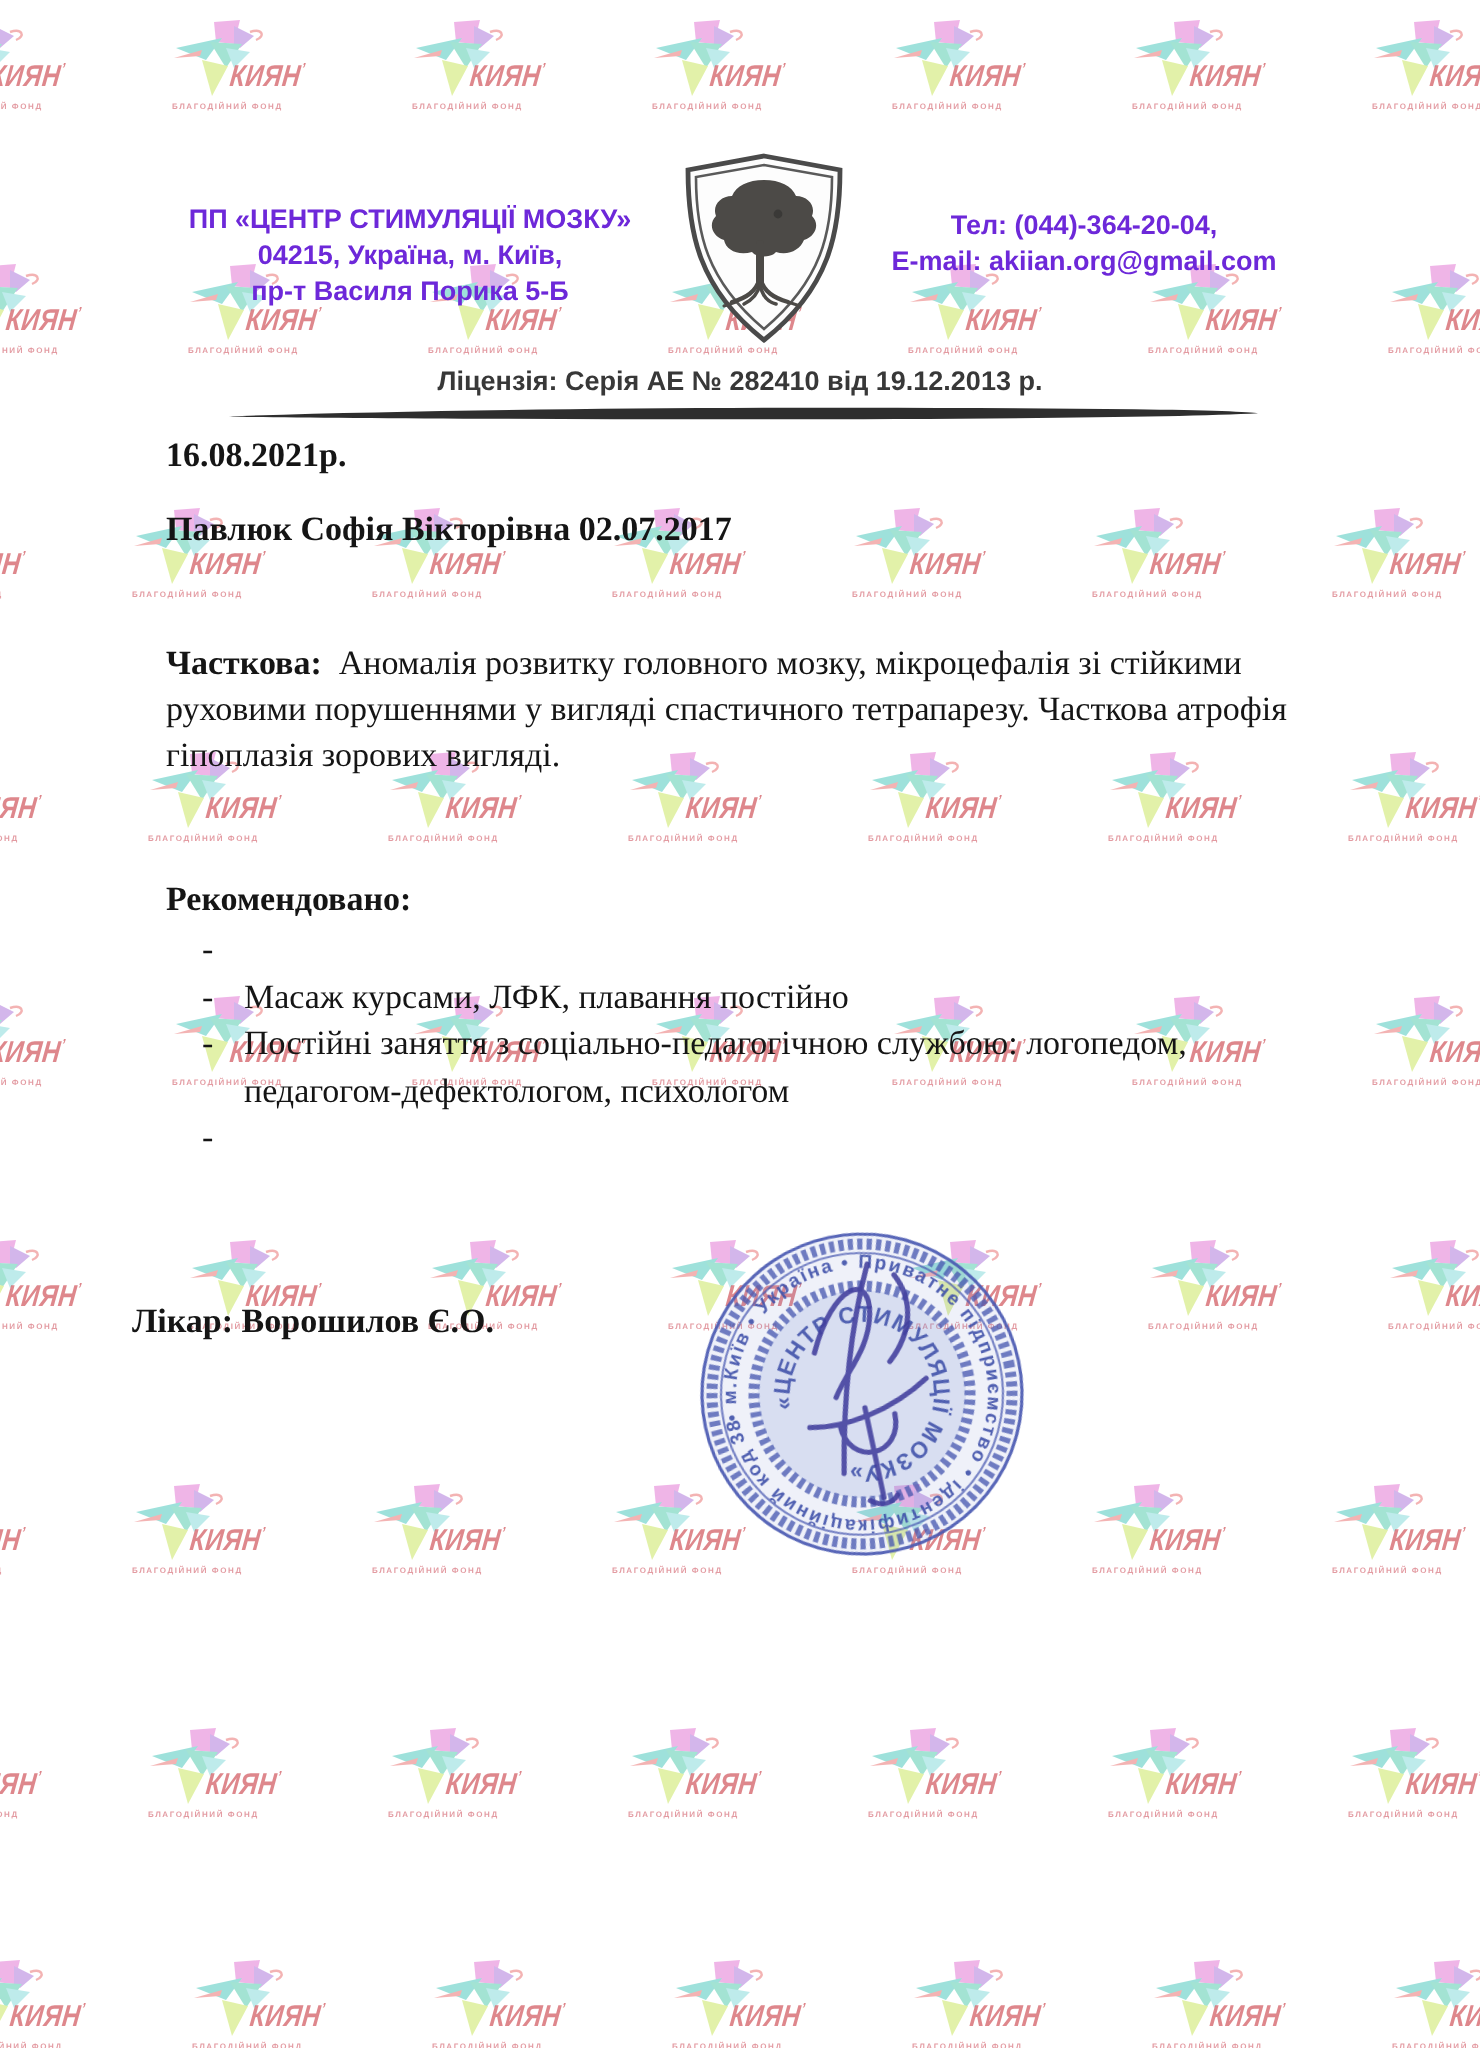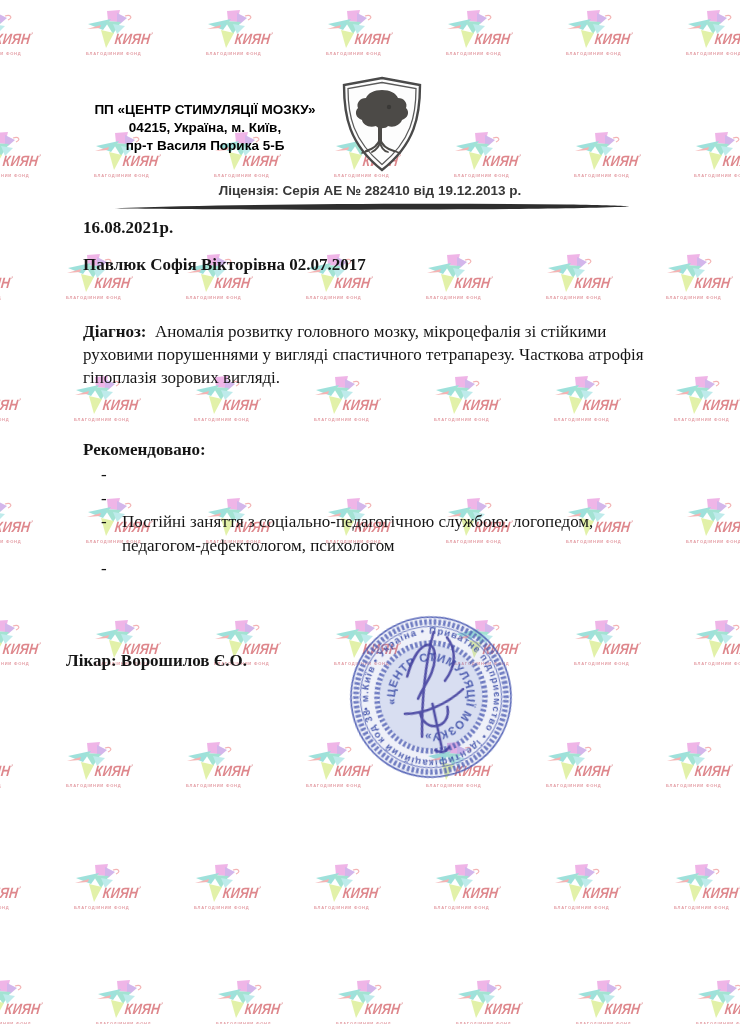--- a/index.html
+++ b/index.html
@@ -9,21 +9,21 @@
   #wm-layer{position:absolute;inset:0;z-index:0;}
   .wm{position:absolute;width:72px;height:54px;}
   .wm svg{position:absolute;left:0;top:0;opacity:.5;}
   .wm-t{position:absolute;left:27px;top:20px;font-weight:bold;font-style:italic;
         font-size:15px;letter-spacing:.3px;color:rgba(201,62,70,.62);
         transform:scaleX(.82) skewX(-8deg);transform-origin:left bottom;white-space:nowrap;}
   .wm-tick{font-size:8px;vertical-align:super;}
   .wm-s{position:absolute;left:-1px;top:41px;font-size:8px;font-weight:bold;letter-spacing:1.6px;
         color:rgba(208,88,100,.6);transform:scale(.5);transform-origin:left top;white-space:nowrap;}
   
-  .hdr{position:absolute;z-index:1;color:#000000;font-weight:bold;}
+  .hdr{position:absolute;z-index:1;color:#6d28d9;font-weight:bold;}
   .org{left:55px;top:101px;width:300px;text-align:center;font-size:13.5px;line-height:18px;}
   .contact{left:428px;top:104px;width:228px;text-align:center;font-size:13.5px;line-height:18px;}
   .license{left:70px;top:183px;width:600px;text-align:center;font-size:13.5px;color:#383838;}
   .logo{position:absolute;left:338px;top:76px;z-index:1;}
   .swoosh{position:absolute;left:112px;top:202px;z-index:1;}
   
   .serif{position:absolute;z-index:1;font-family:"Liberation Serif",serif;color:#151515;font-size:17px;}
   .b{font-weight:bold;}
   .date{left:83px;top:218px;font-weight:bold;}
   .patient{left:83px;top:255px;font-weight:bold;}
@@ -509,44 +509,47 @@
       <path d="M42 46 C42 56 42 62 42 66" stroke-width="4"></path>
       <path d="M42 63 C40 70 35 73 28 75" stroke-width="2.2"></path>
       <path d="M42 63 C44 70 49 73 56 75" stroke-width="2.2"></path>
       <path d="M42 66 C41 71 38 74 34 76" stroke-width="1.8"></path>
       <path d="M42 66 C43 72 46 75 50 76" stroke-width="1.8"></path>
       <path d="M30 75 L24 77 M56 75 L62 77" stroke-width="1.5"></path>
     </g>
   </svg>
 
   <div class="hdr contact">
+    <div>Тел: (044)-364-20-04,</div>
+    <div>E-mail: akiian.org@gmail.com</div>
   </div>
 
   <div class="hdr license">Ліцензія: Серія АЕ № 282410 від 19.12.2013 р.</div>
 
   <svg class="swoosh" width="522" height="10" viewBox="0 0 522 10">
     <path d="M2 6.2 C120 2.2 300 .8 455 2.6 C492 3.1 514 3.9 517 4.6 C470 7.2 300 8.2 140 7.4 C70 7 15 6.6 2 6.2 Z" fill="#2e2e2e"></path>
   </svg>
 
   <div class="serif date">16.08.2021р.</div>
 
   <div class="serif patient">Павлюк Софія Вікторівна 02.07.2017</div>
 
-  <div class="serif diag"><span class="b">Діагноз:</span><span>  Аномалія розвитку головного мозку, мікроцефалія зі стійкими</span>
+  <div class="serif diag"><span class="b">Часткова:</span><span>  Аномалія розвитку головного мозку, мікроцефалія зі стійкими</span>
 <span>руховими порушеннями у вигляді спастичного тетрапарезу. Часткова атрофія</span>
 <span>гіпоплазія зорових вигляді.</span></div>
 
   <div class="serif rec-head">Рекомендовано:</div>
 
   <div class="serif rec-list">
     <div class="rec-item">
       <span class="dash">-</span>
     </div>
     <div class="rec-item">
       <span class="dash">-</span>
+      <div>Масаж курсами, ЛФК, плавання постійно</div>
     </div>
     <div class="rec-item">
       <span class="dash">-</span>
       <div>
         <div>Постійні заняття з соціально-педагогічною службою: логопедом,</div>
         <div>педагогом-дефектологом, психологом</div>
       </div>
     </div>
     <div class="rec-item">
       <span class="dash">-</span>

